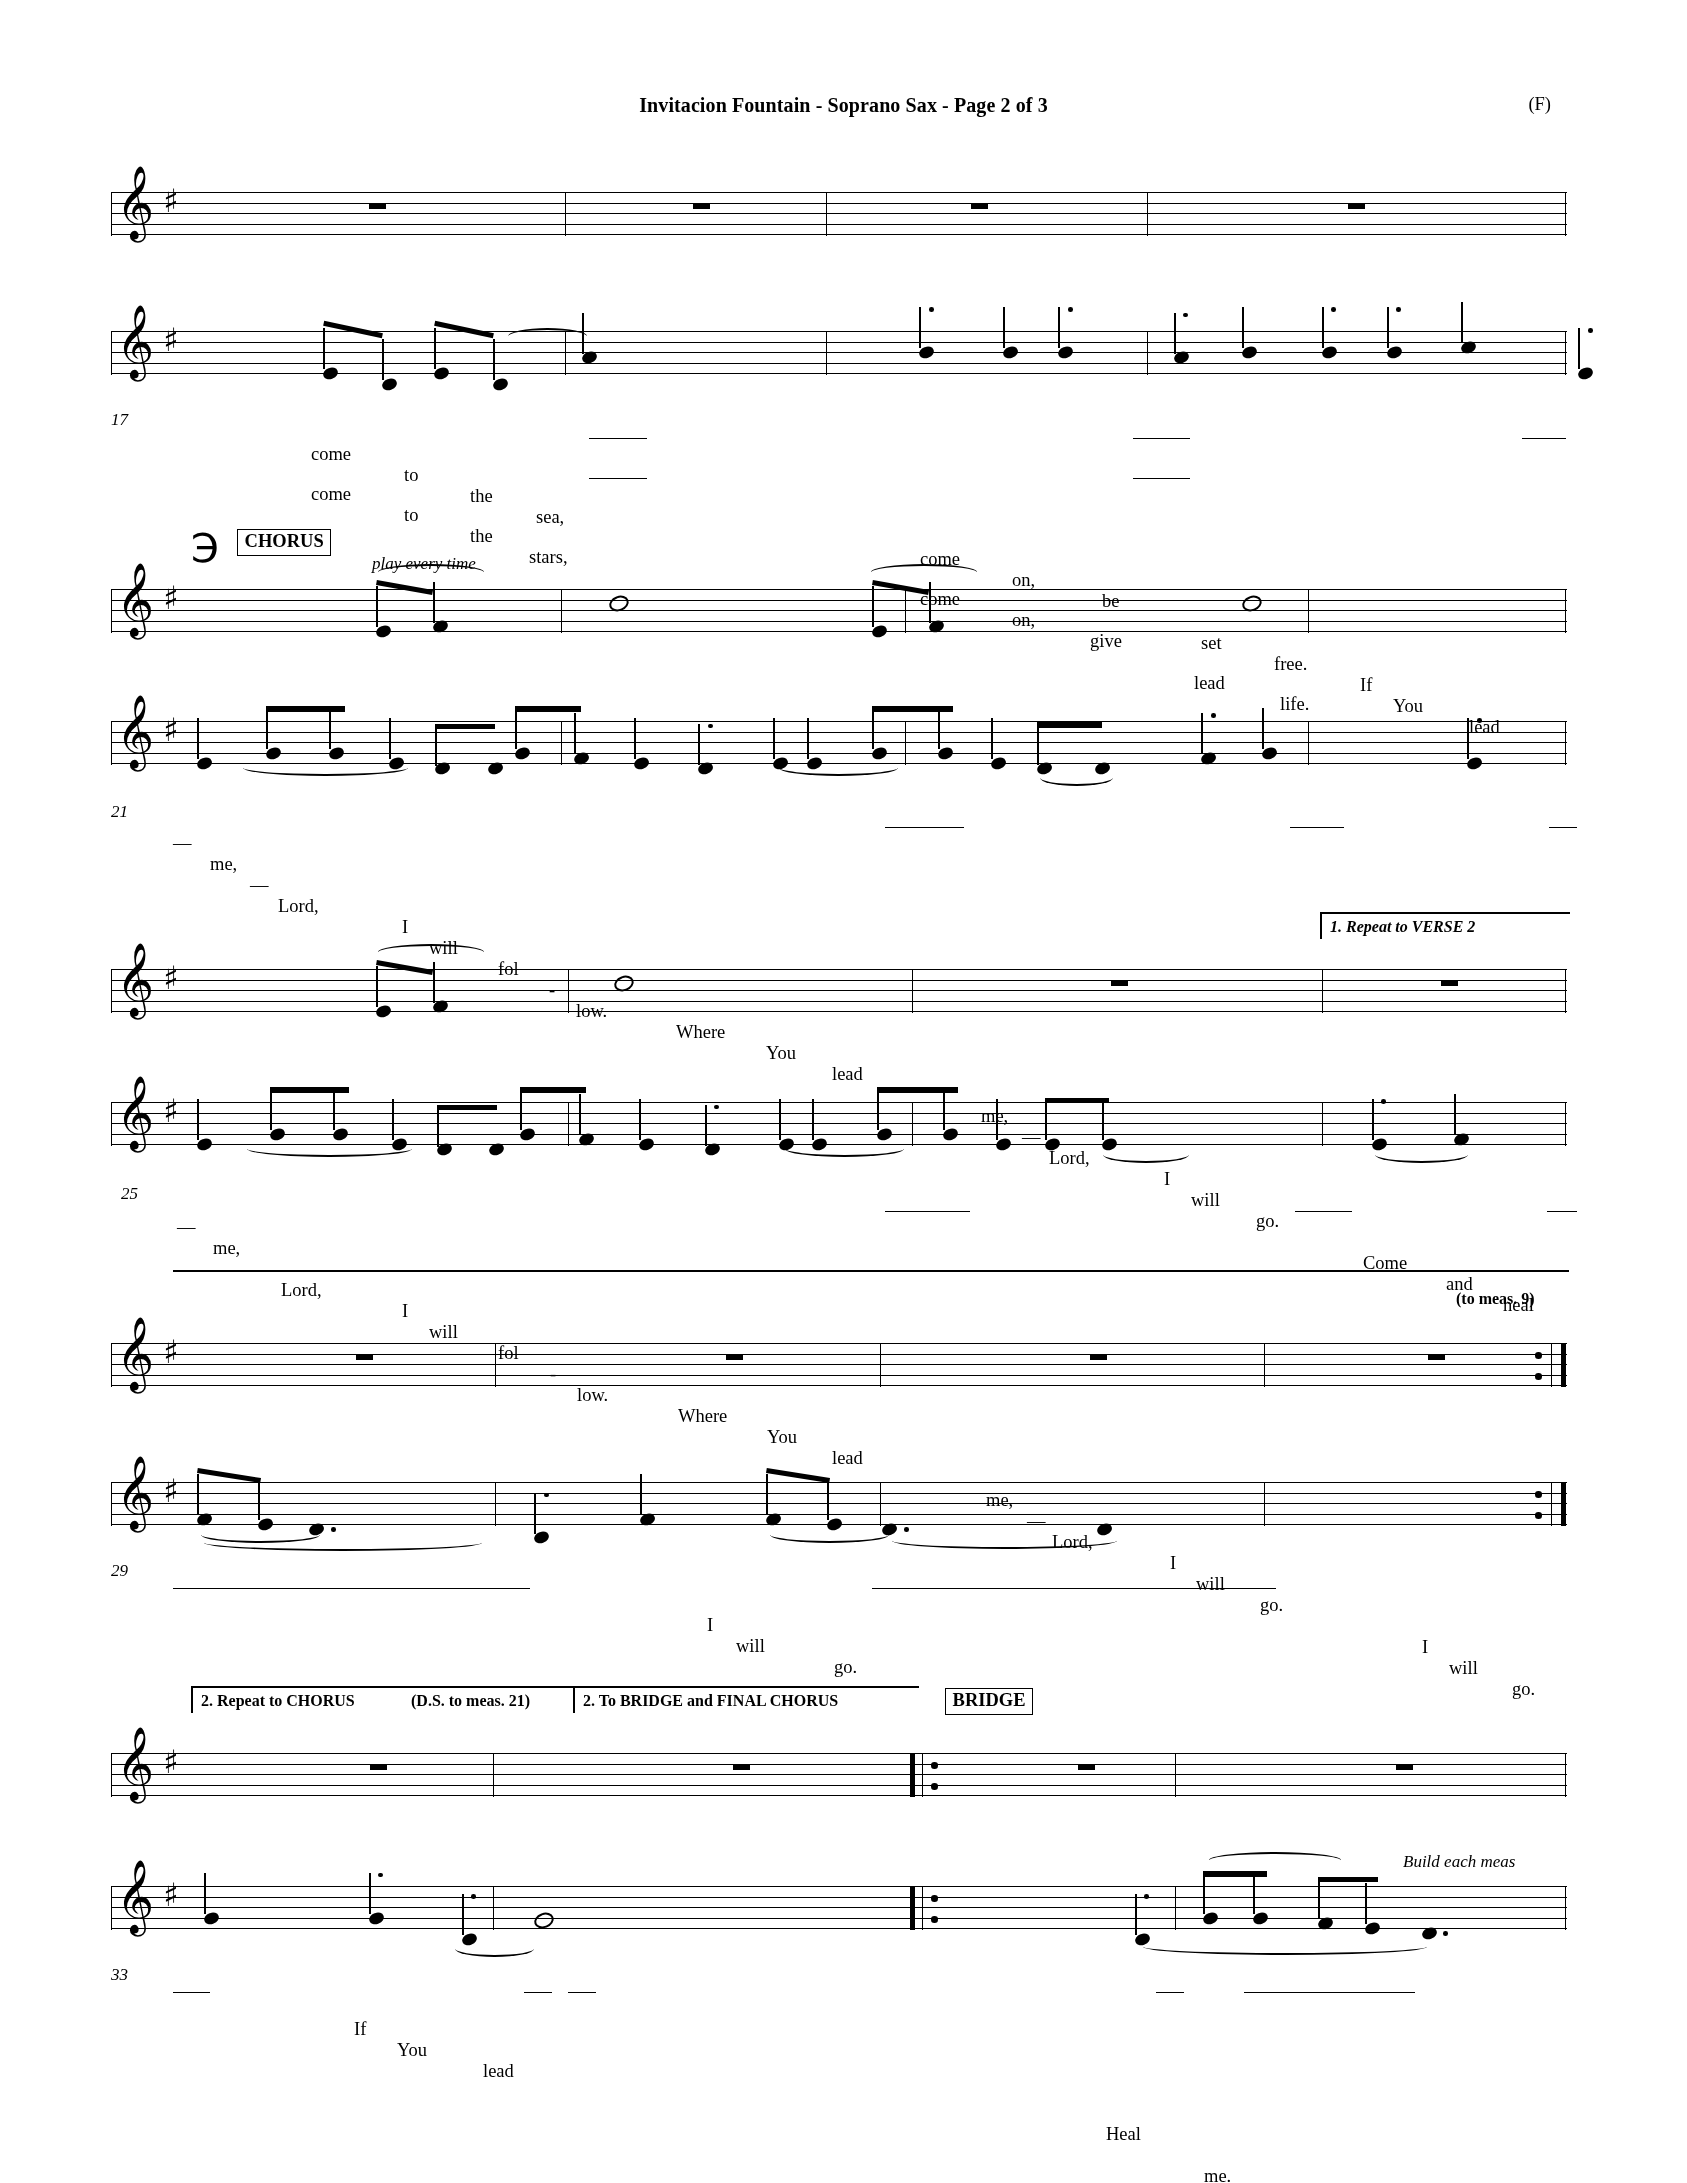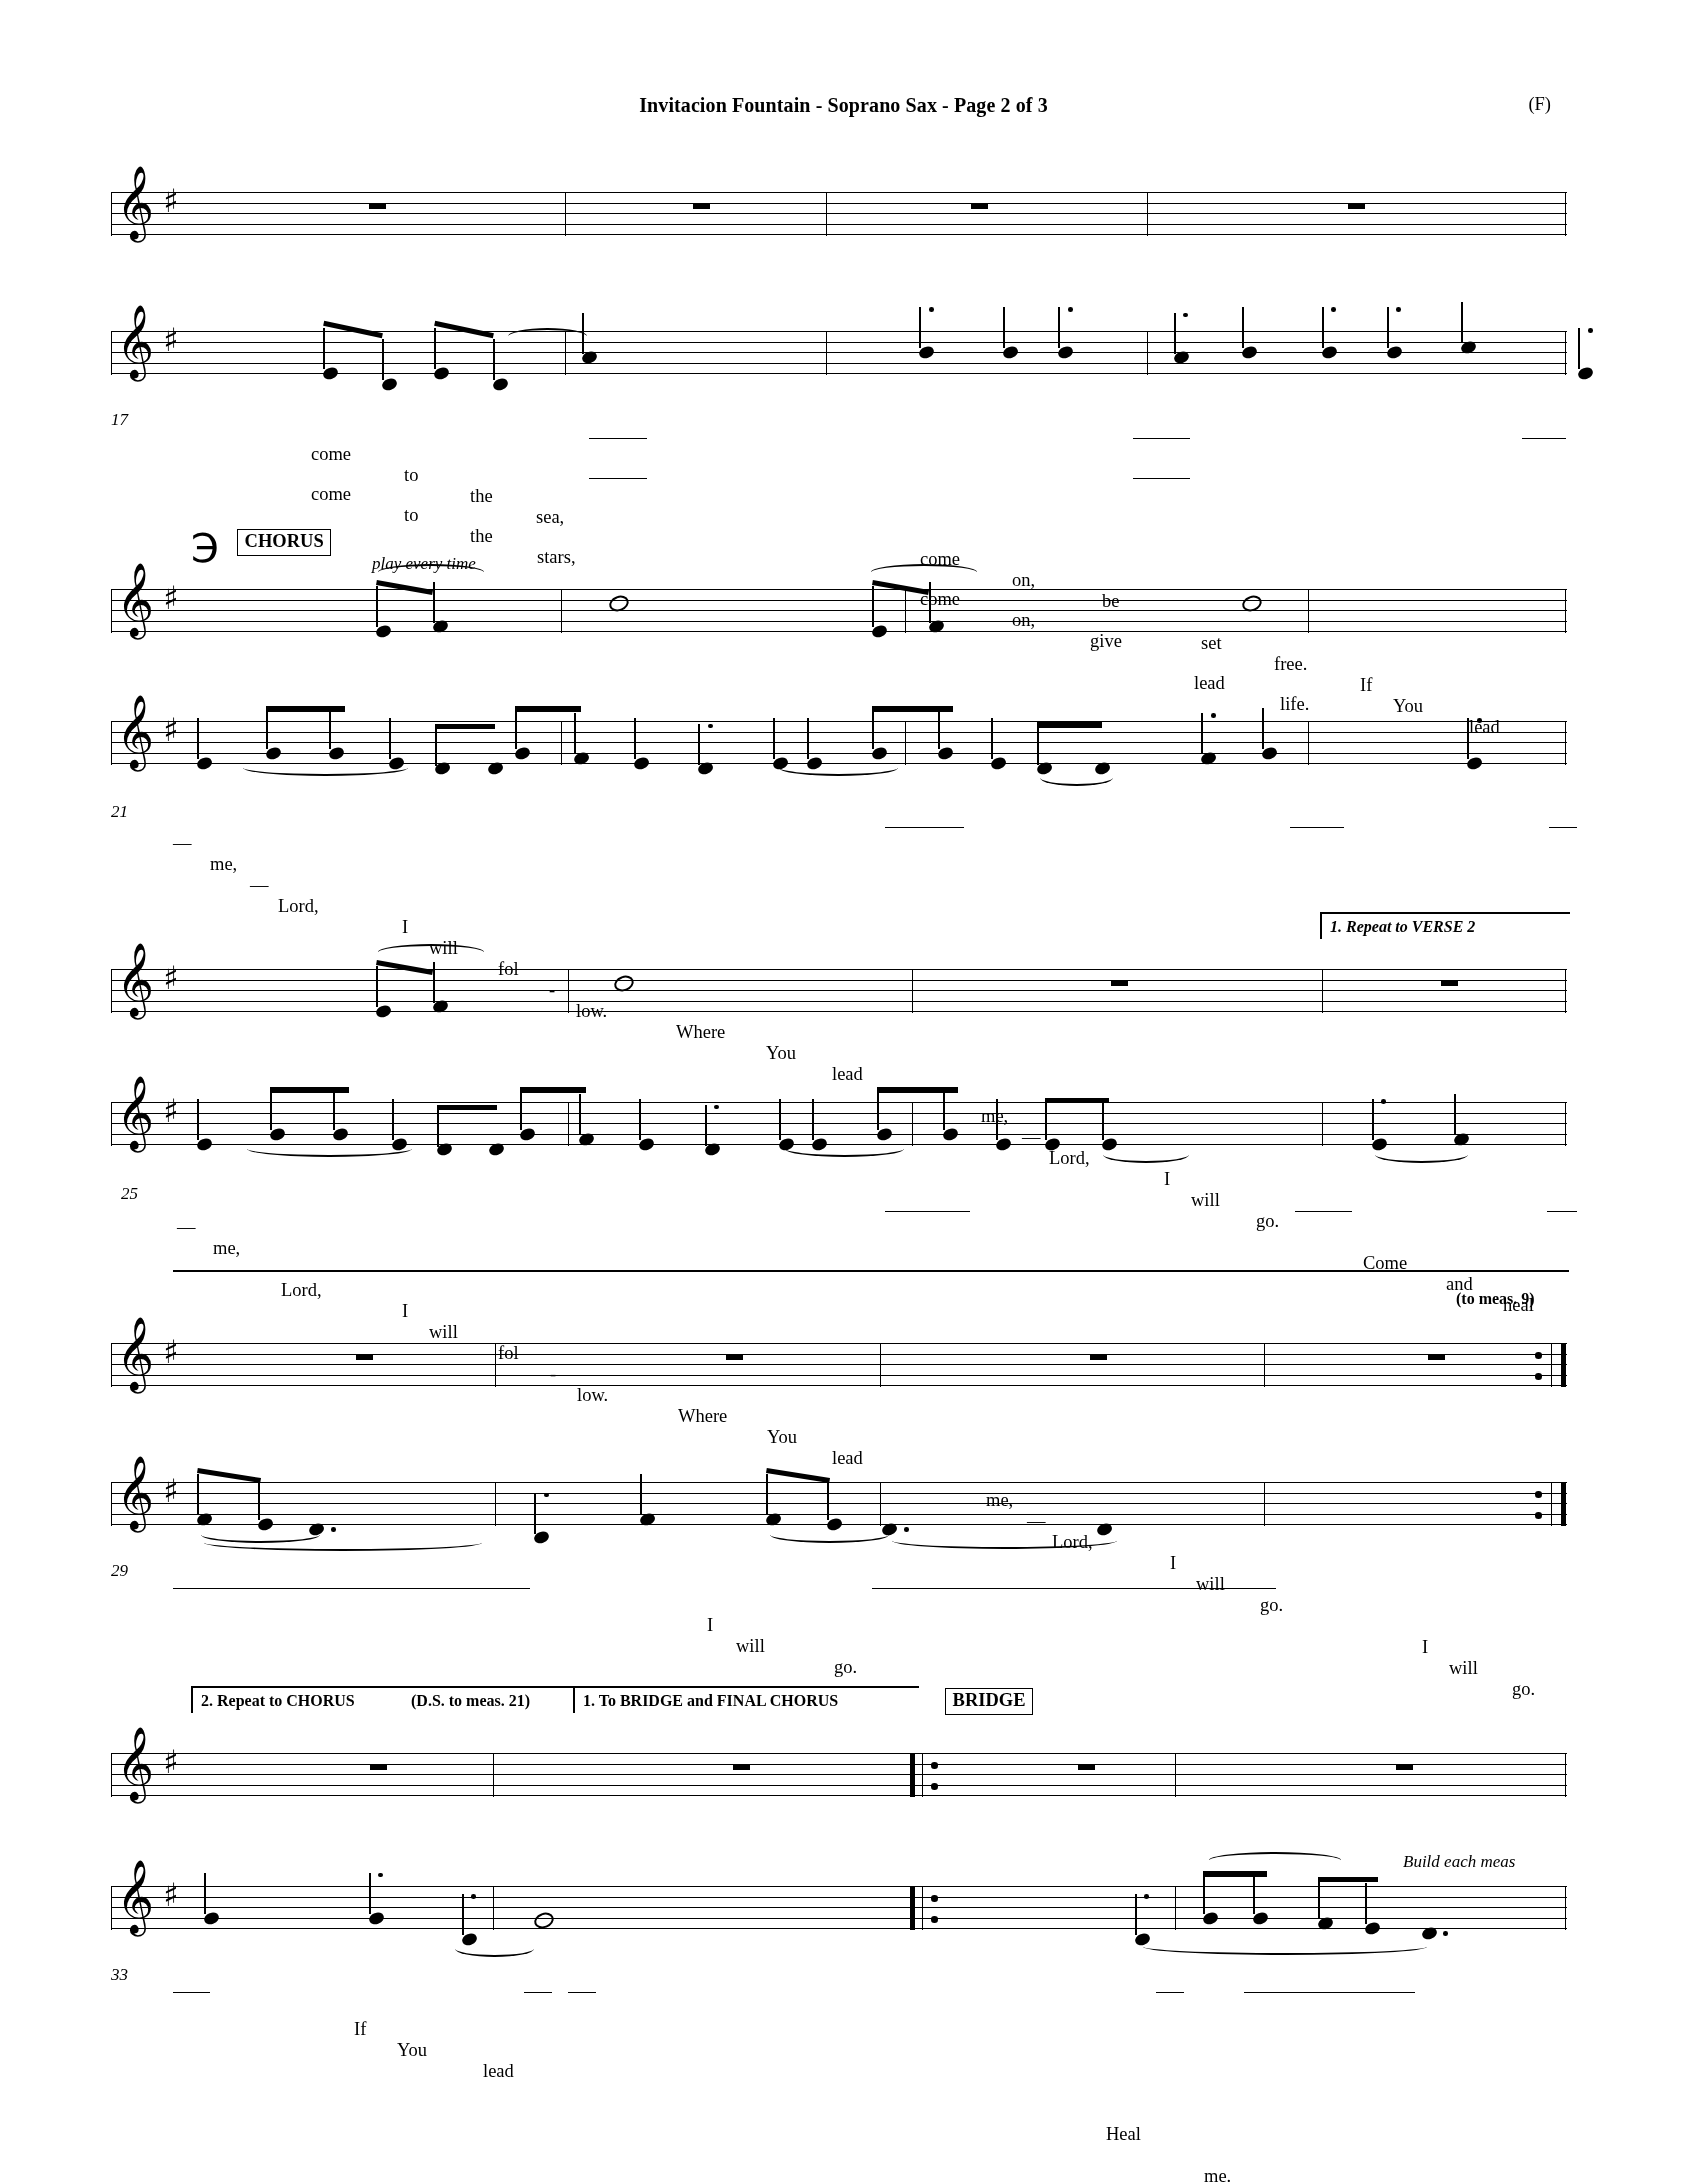--- a/index.html
+++ b/index.html
@@ -331,21 +331,21 @@
       <span class="lyric" style="left:1360px;">If</span>
       <span class="lyric" style="left:1393px;">You</span>
       <span class="lyric" style="left:1469px;">lead</span>
       <span class="plain-line" style="left:1522px; top:14.6px; width:44px; height:1.3px;"></span>
     </div>
 
     <div class="lyric-row" style="top:463px;">
       <span class="lyric" style="left:311px;">come</span>
       <span class="lyric" style="left:404px;">to</span>
       <span class="lyric" style="left:470px;">the</span>
-      <span class="lyric" style="left:529px;margin-left:8px;">stars,</span>
+      <span class="lyric" style="left:529px;">stars,</span>
       <span class="plain-line" style="left:589px; top:14.6px; width:58px; height:1.3px;"></span>
       <span class="lyric" style="left:920px;">come</span>
       <span class="lyric" style="left:1012px;">on,</span>
       <span class="lyric" style="left:1090px;">give</span>
       <span class="plain-line" style="left:1133px; top:14.6px; width:57px; height:1.3px;"></span>
       <span class="lyric" style="left:1194px;">lead</span>
       <span class="lyric" style="left:1280px;">life.</span>
     </div>
   </div>
 
@@ -700,21 +700,21 @@
     </div>
   </div>
 
   <div class="system">
 
     <div class="volta left-hook" style="left:191px; top:1686px; width:384px;">
       <span class="volta-label">2. Repeat to CHORUS</span>
       <span class="volta-label" style="left:218px;">(D.S. to meas. 21)</span>
     </div>
     <div class="volta left-hook" style="left:573px; top:1686px; width:344px;">
-      <span class="volta-label">1. To BRIDGE and FINAL CHORUS</span>
+      <span class="volta-label">2. To BRIDGE and FINAL CHORUS</span>
     </div>
     <div class="boxed" style="left:945px; top:1688px;">BRIDGE</div>
 
     <div class="staff" style="top:1753px;">
       <div class="line l0"></div>
       <div class="line l1"></div>
       <div class="line l2"></div>
       <div class="line l3"></div>
       <div class="line l4"></div>
       <div class="clef" style="left:5.3px;">𝄞</div>

